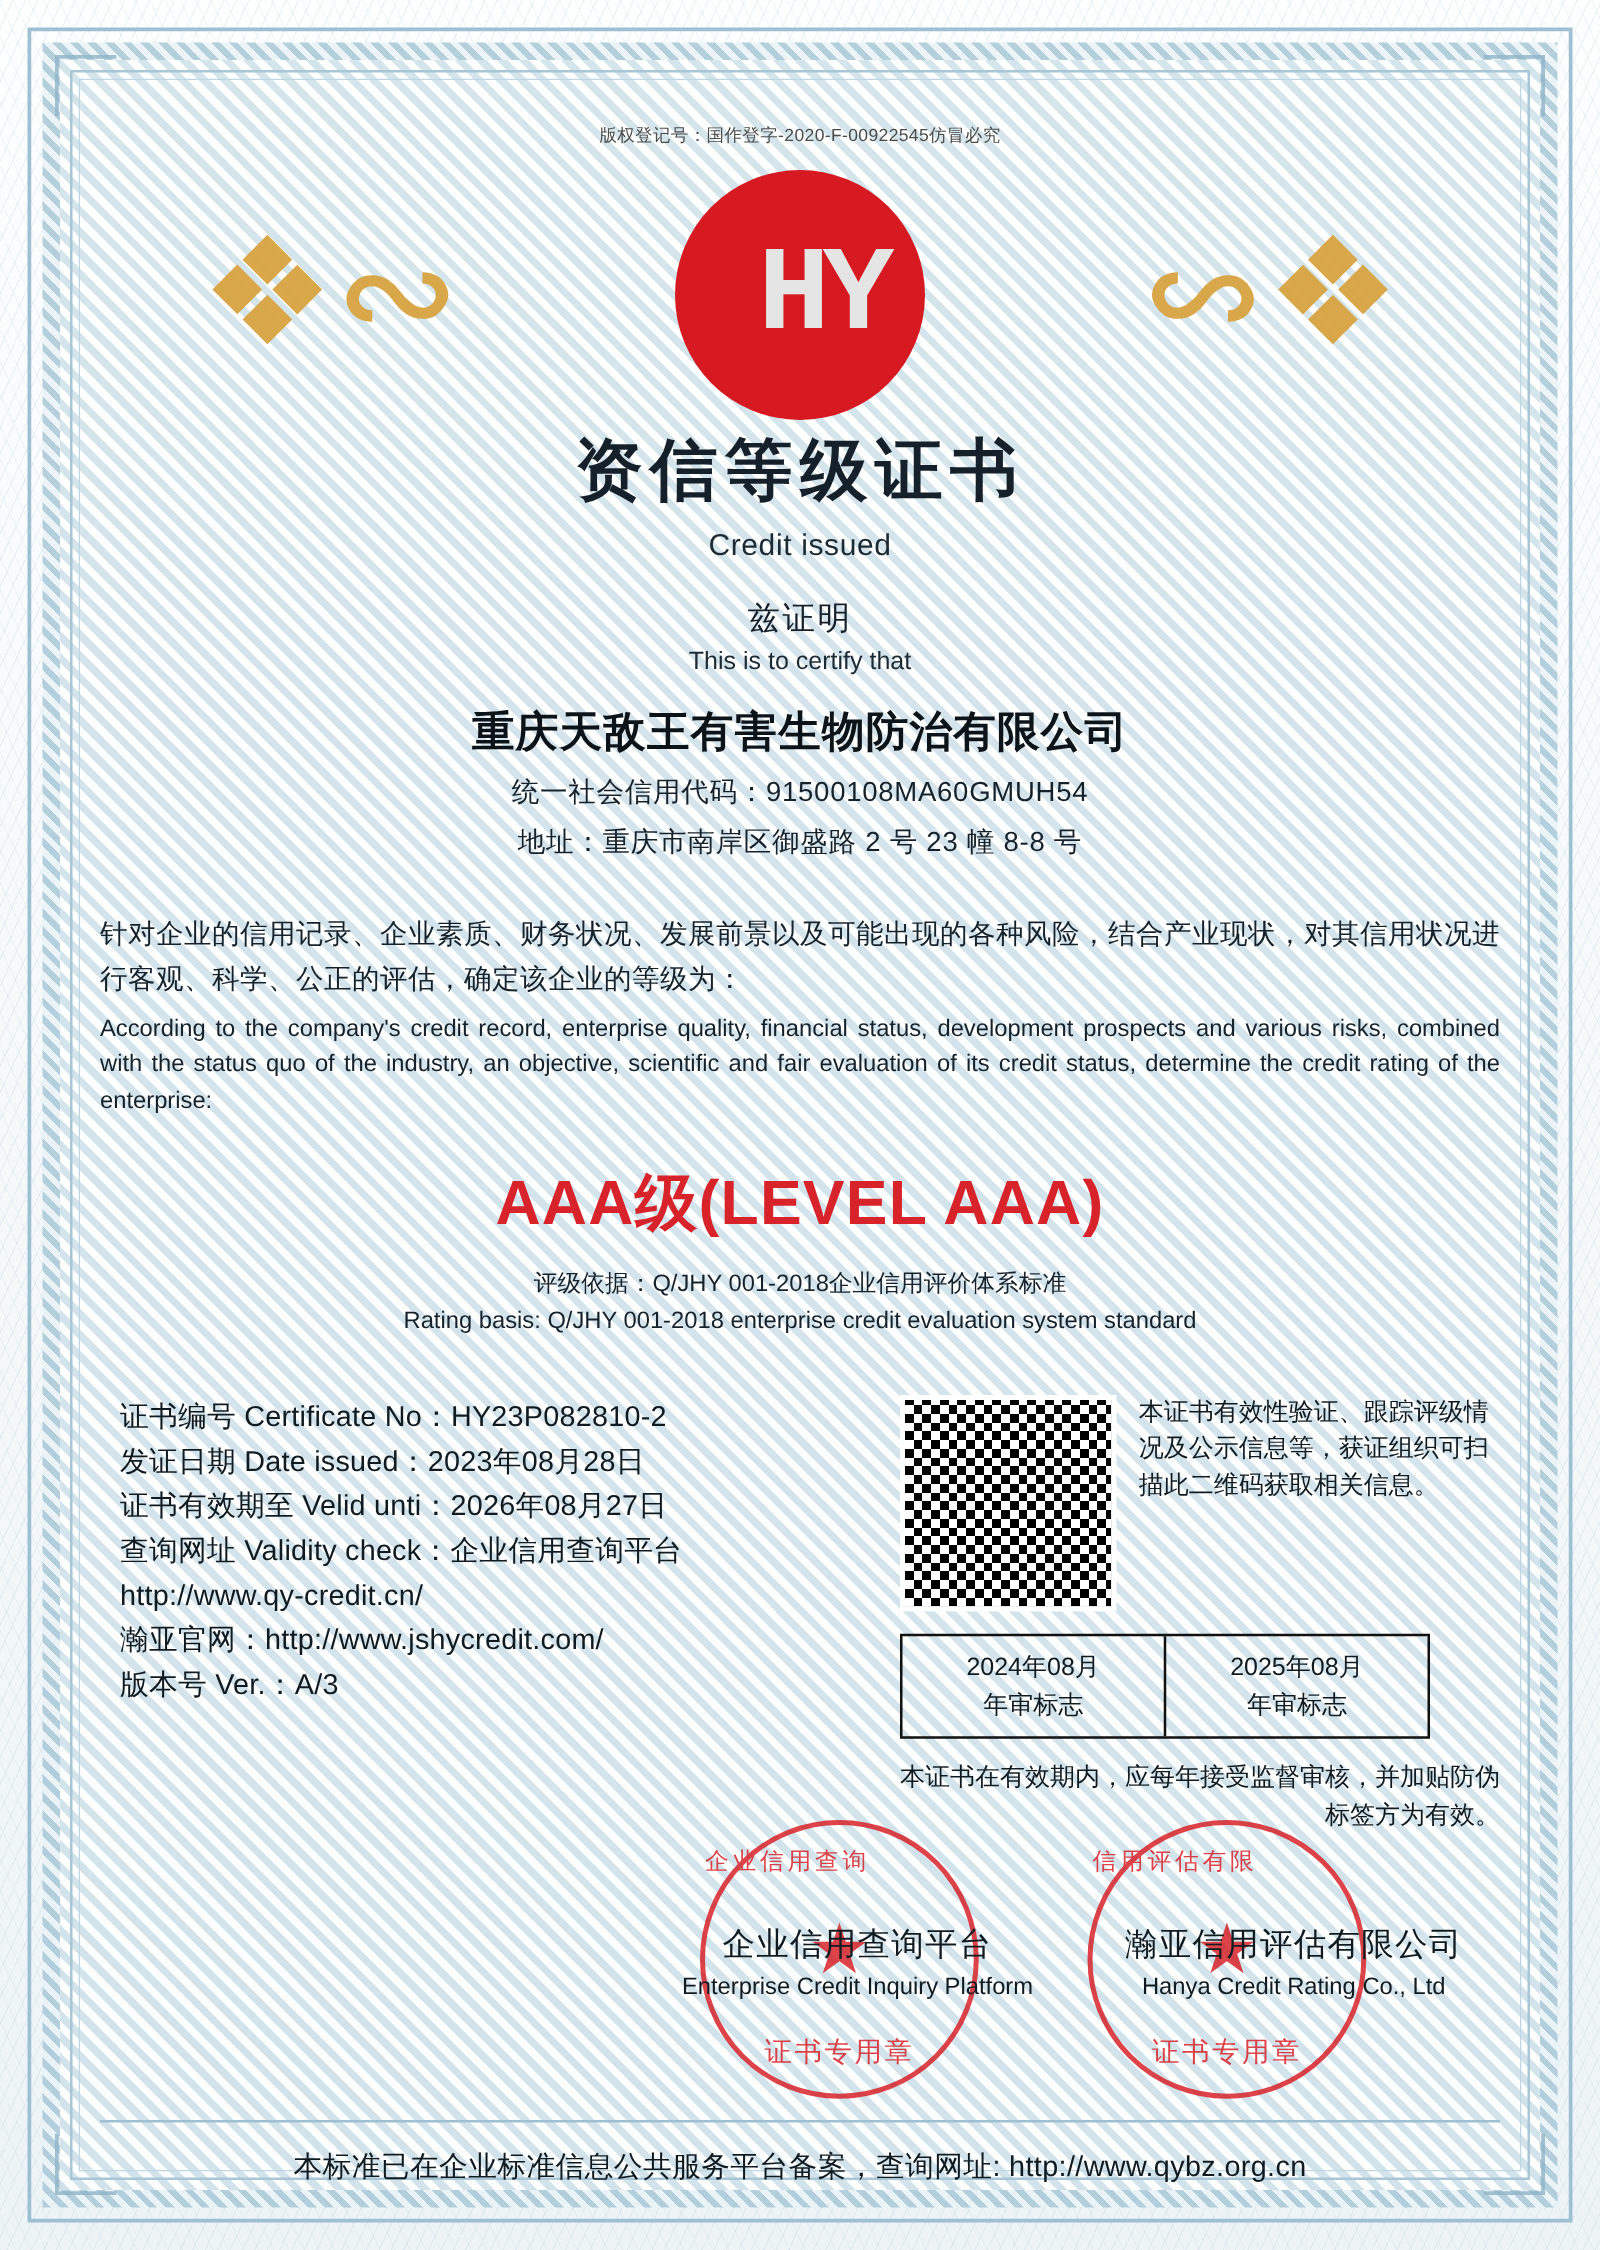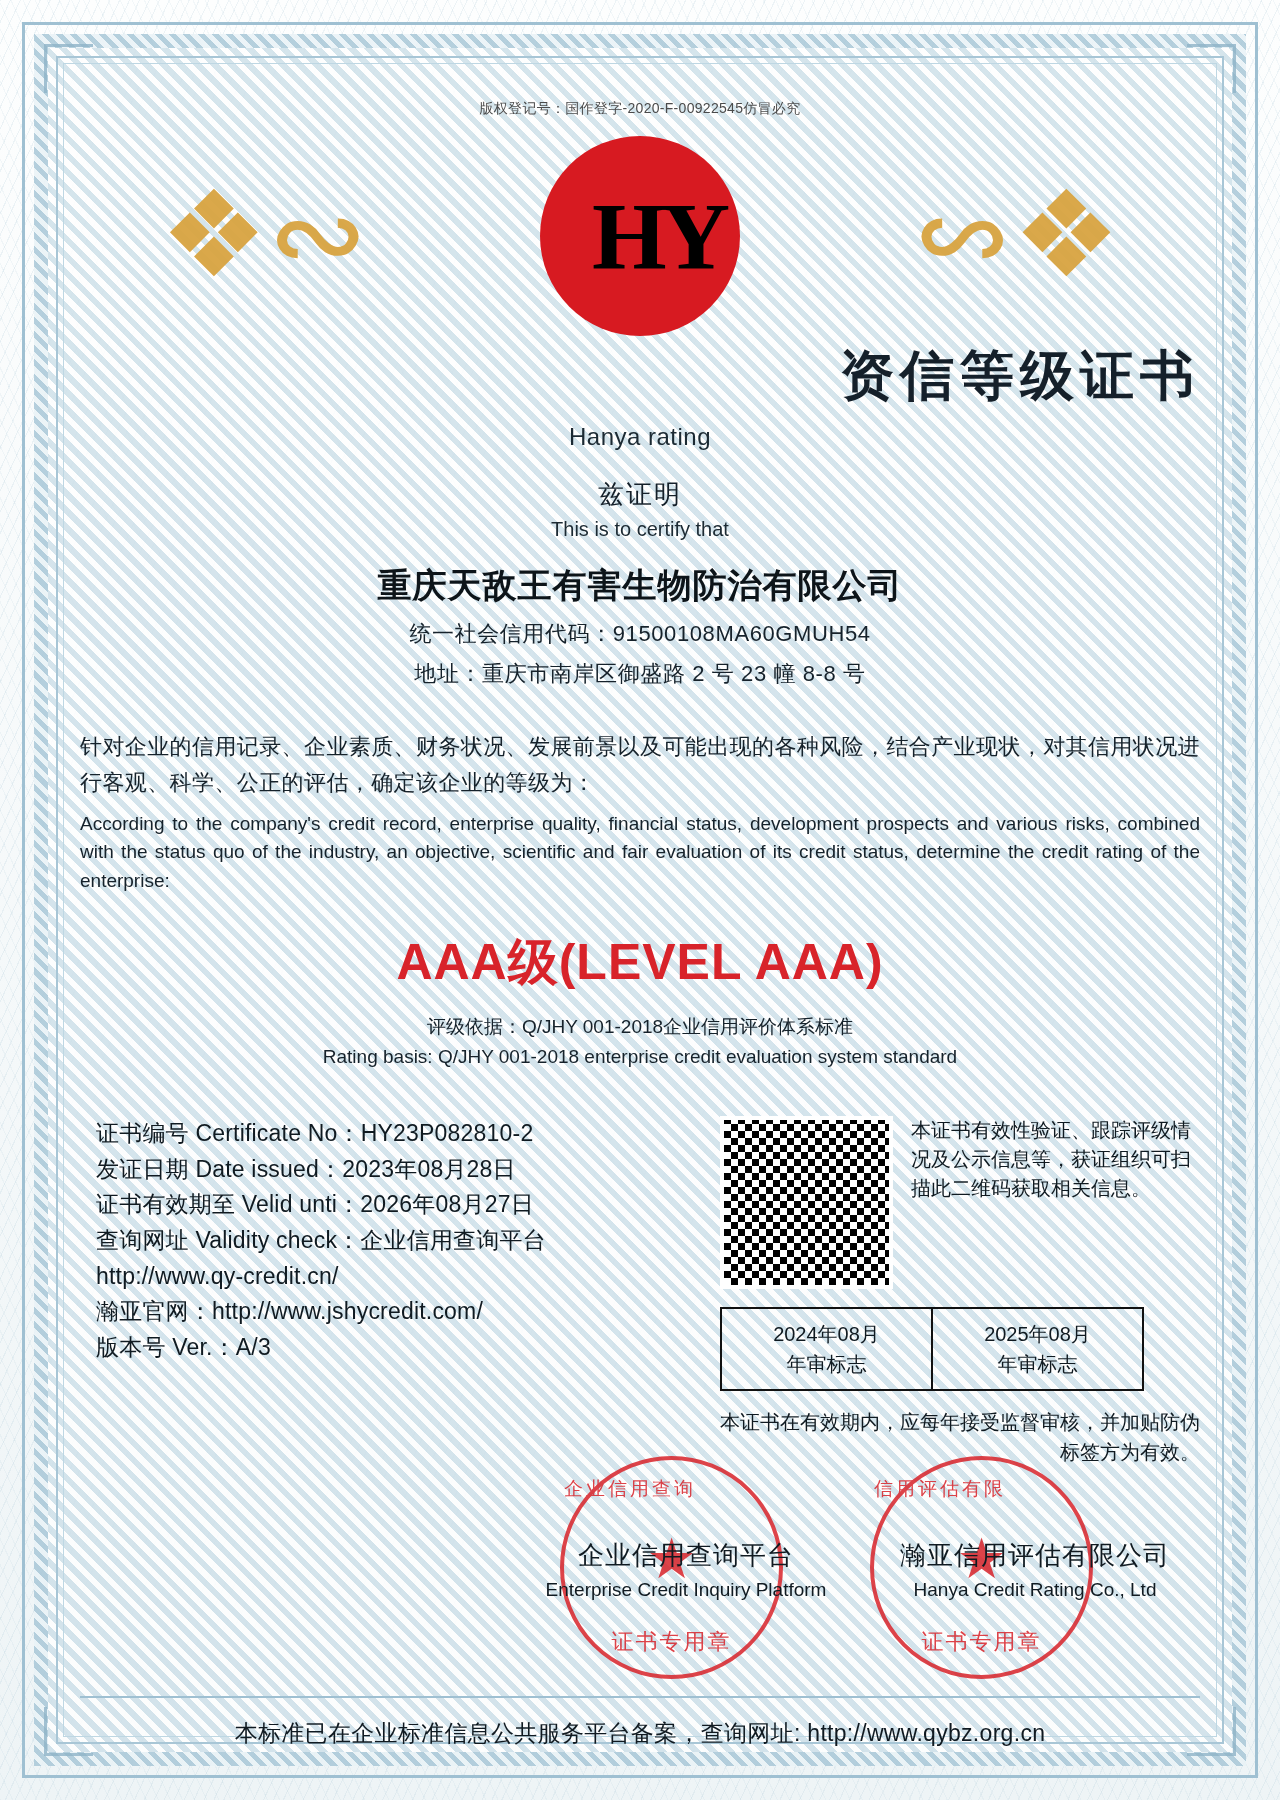--- a/index.html
+++ b/index.html
@@ -60,27 +60,27 @@
   .flourish{position:absolute;top:48px;color:#d9a441;font-size:120px;line-height:1;opacity:.95;}
   .flourish.left{left:80px;}
   .flourish.right{right:80px;transform:scaleX(-1);}
   .logo{
     position:absolute;left:50%;top:10px;transform:translateX(-50%);
     width:200px;height:200px;border-radius:50%;
     background:#d71a21;
     display:flex;align-items:center;justify-content:center;
   }
   .logo-text{
-    color:#000000;font-size:96px;font-weight:bold;letter-spacing:-6px;
-    font-family:Liberation Serif, serif;
+    color:#e5e5e5;font-size:96px;font-weight:bold;letter-spacing:-6px;
+    font-family:Liberation Mono, monospace;
     margin-left:36px;
   }
 
   .title-cn{
-    text-align:right;font-size:54px;font-weight:bold;color:#15202a;
+    text-align:center;font-size:54px;font-weight:bold;color:#15202a;
     letter-spacing:6px;margin-top:14px;
   }
   .title-en{
     text-align:center;font-size:24px;color:#1c2a33;margin-top:10px;letter-spacing:.5px;
   }
   .certify-cn{text-align:center;font-size:26px;color:#15202a;margin-top:26px;letter-spacing:2px;}
   .certify-en{text-align:center;font-size:20px;color:#1c2a33;margin-top:6px;}
 
   .company{
     text-align:center;font-size:34px;font-weight:bold;color:#0d1419;
@@ -175,21 +175,21 @@
 
     <div class="logo-row">
       <div class="flourish left">❖∾</div>
       <div class="flourish right">❖∾</div>
       <div class="logo">
         <span class="logo-text">HY</span>
       </div>
     </div>
 
     <div class="title-cn">资信等级证书</div>
-    <div class="title-en">Hanya rating</div>
+    <div class="title-en">Credit issued</div>
 
     <div class="certify-cn">兹证明</div>
     <div class="certify-en">This is to certify that</div>
 
     <div class="company">重庆天敌王有害生物防治有限公司</div>
     <div class="meta-line">统一社会信用代码：91500108MA60GMUH54</div>
     <div class="meta-line">地址：重庆市南岸区御盛路 2 号 23 幢 8-8 号</div>
 
     <div class="body-cn">针对企业的信用记录、企业素质、财务状况、发展前景以及可能出现的各种风险，结合产业现状，对其信用状况进行客观、科学、公正的评估，确定该企业的等级为：</div>
     <div class="body-en">According to the company's credit record, enterprise quality, financial status, development prospects and various risks, combined with the status quo of the industry, an objective, scientific and fair evaluation of its credit status, determine the credit rating of the enterprise:</div>

